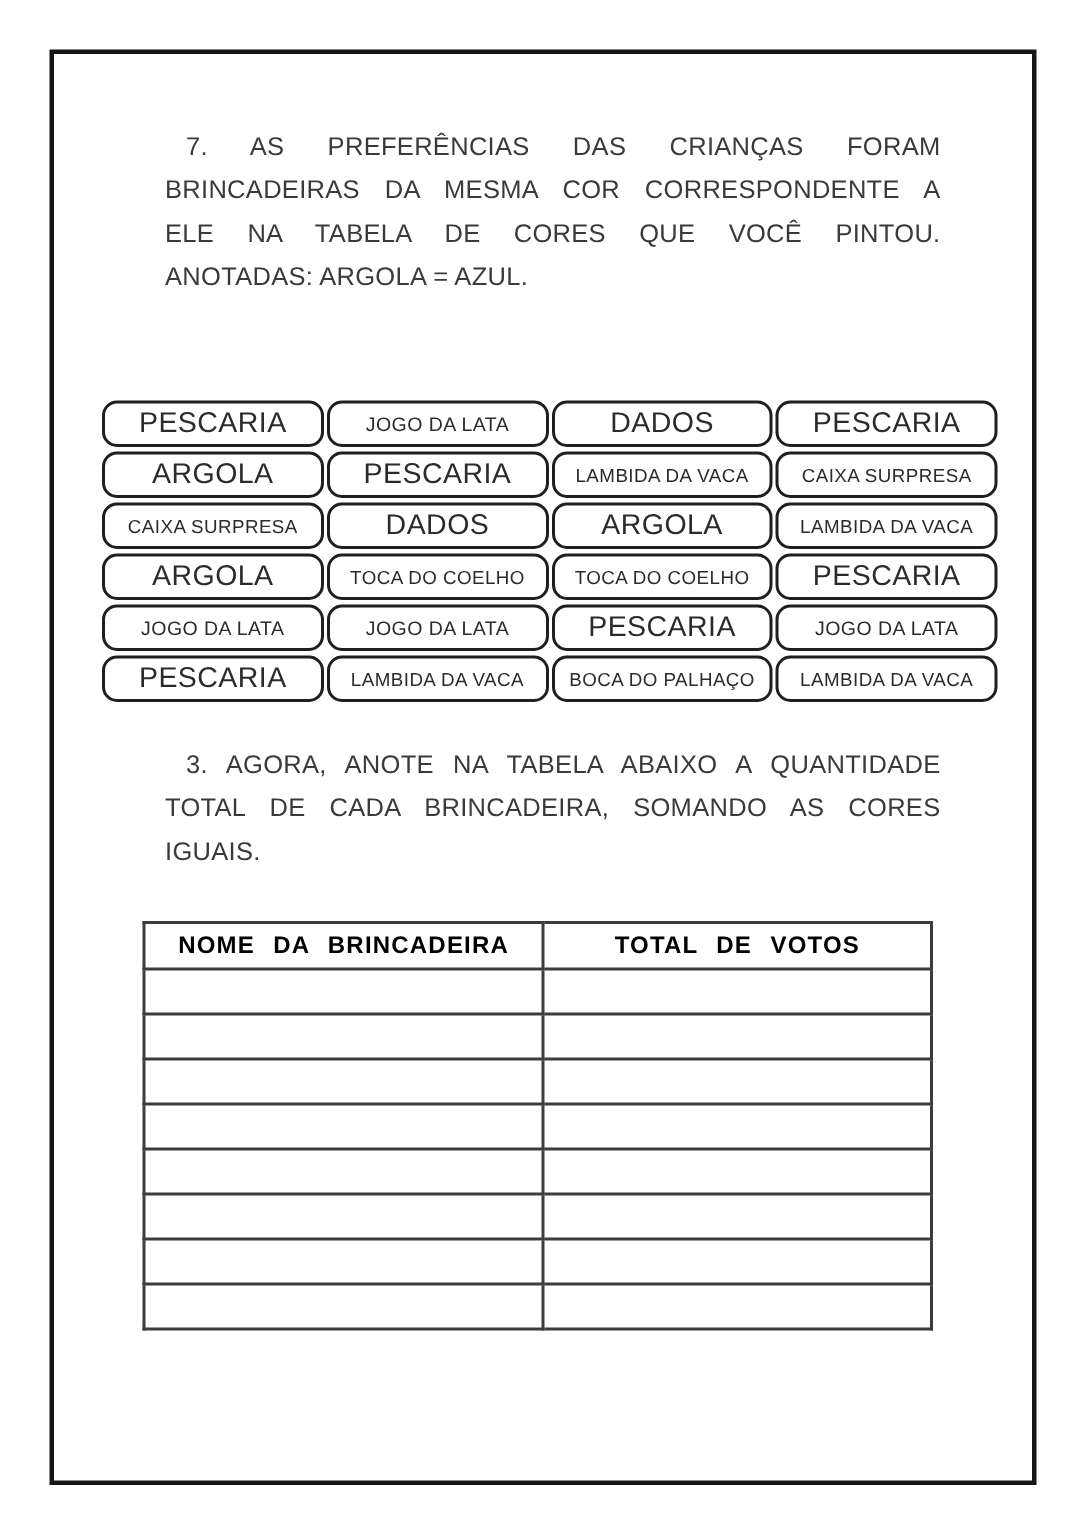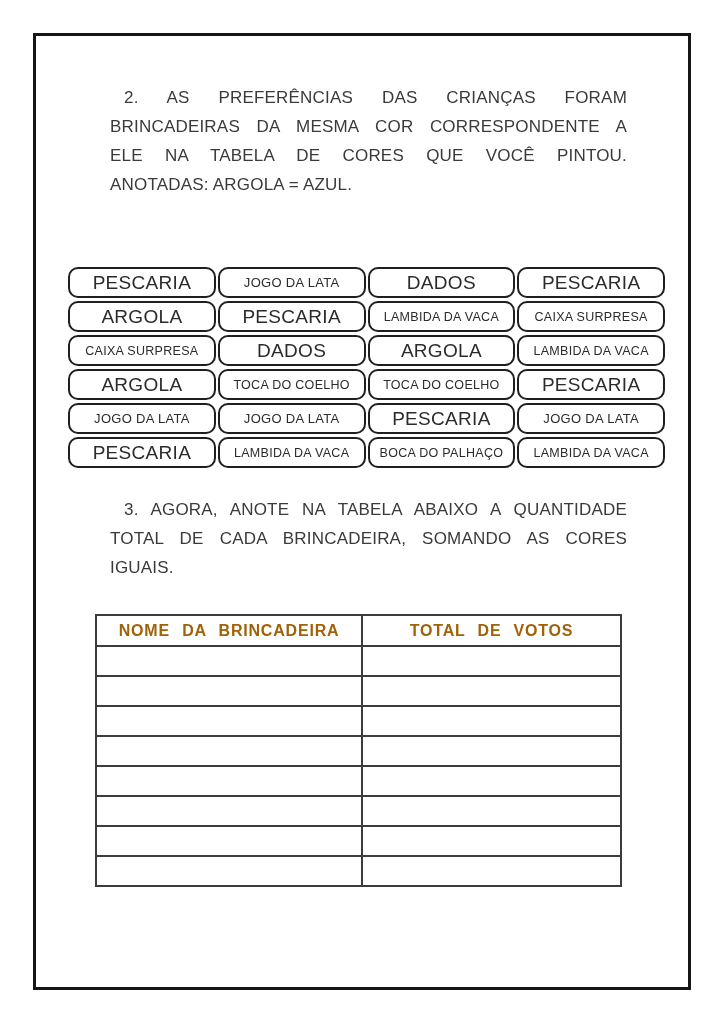--- a/index.html
+++ b/index.html
@@ -73,38 +73,38 @@
     table-layout: fixed;
   }
   .votes-table th, .votes-table td {
     border: 2px solid #3c3c3c;
     background: #ffffff;
   }
   .votes-table th {
     height: 27px;
     font-size: 16px;
     font-weight: bold;
-    color: #a16207;
+    color: #000000;
     letter-spacing: 0.8px;
     word-spacing: 7px;
     text-align: center;
     vertical-align: middle;
   }
   .votes-table td { height: 26px; }
   .col-name  { width: 50.7%; }
   .col-votes { width: 49.3%; }
 </style>
 </head>
 <body>
 
 <div class="canvas">
   <div class="frame">
 
     <div class="para p2">
-      <div class="jline first">2. AS PREFERÊNCIAS DAS CRIANÇAS FORAM</div>
+      <div class="jline first">7. AS PREFERÊNCIAS DAS CRIANÇAS FORAM</div>
       <div class="jline">BRINCADEIRAS DA MESMA COR CORRESPONDENTE A</div>
       <div class="jline">ELE NA TABELA DE CORES QUE VOCÊ PINTOU.</div>
       <div class="jline last">ANOTADAS: ARGOLA = AZUL.</div>
     </div>
 
     <div class="games-grid">
   <div class="name-box sz-lg">
     <span>PESCARIA</span>
   </div>
 

